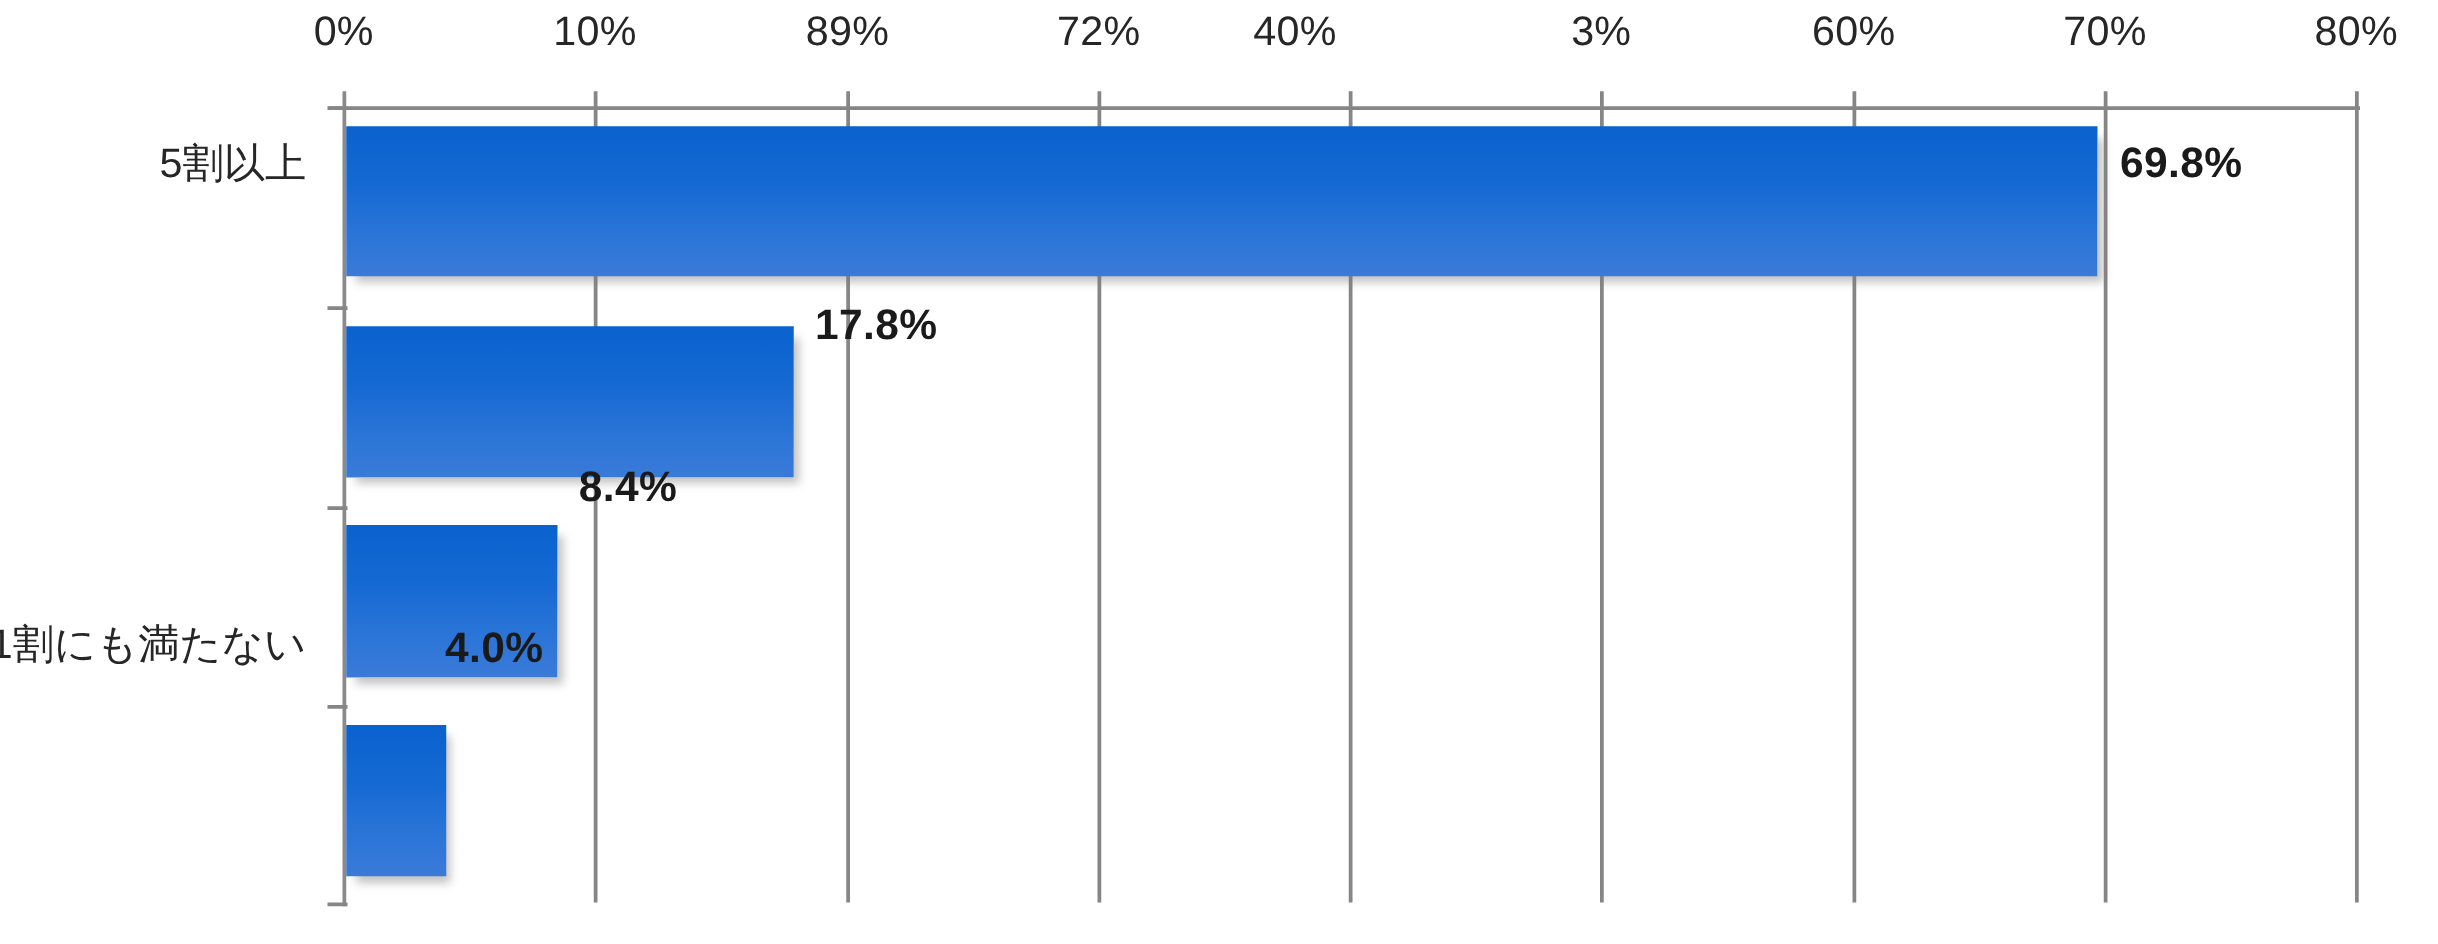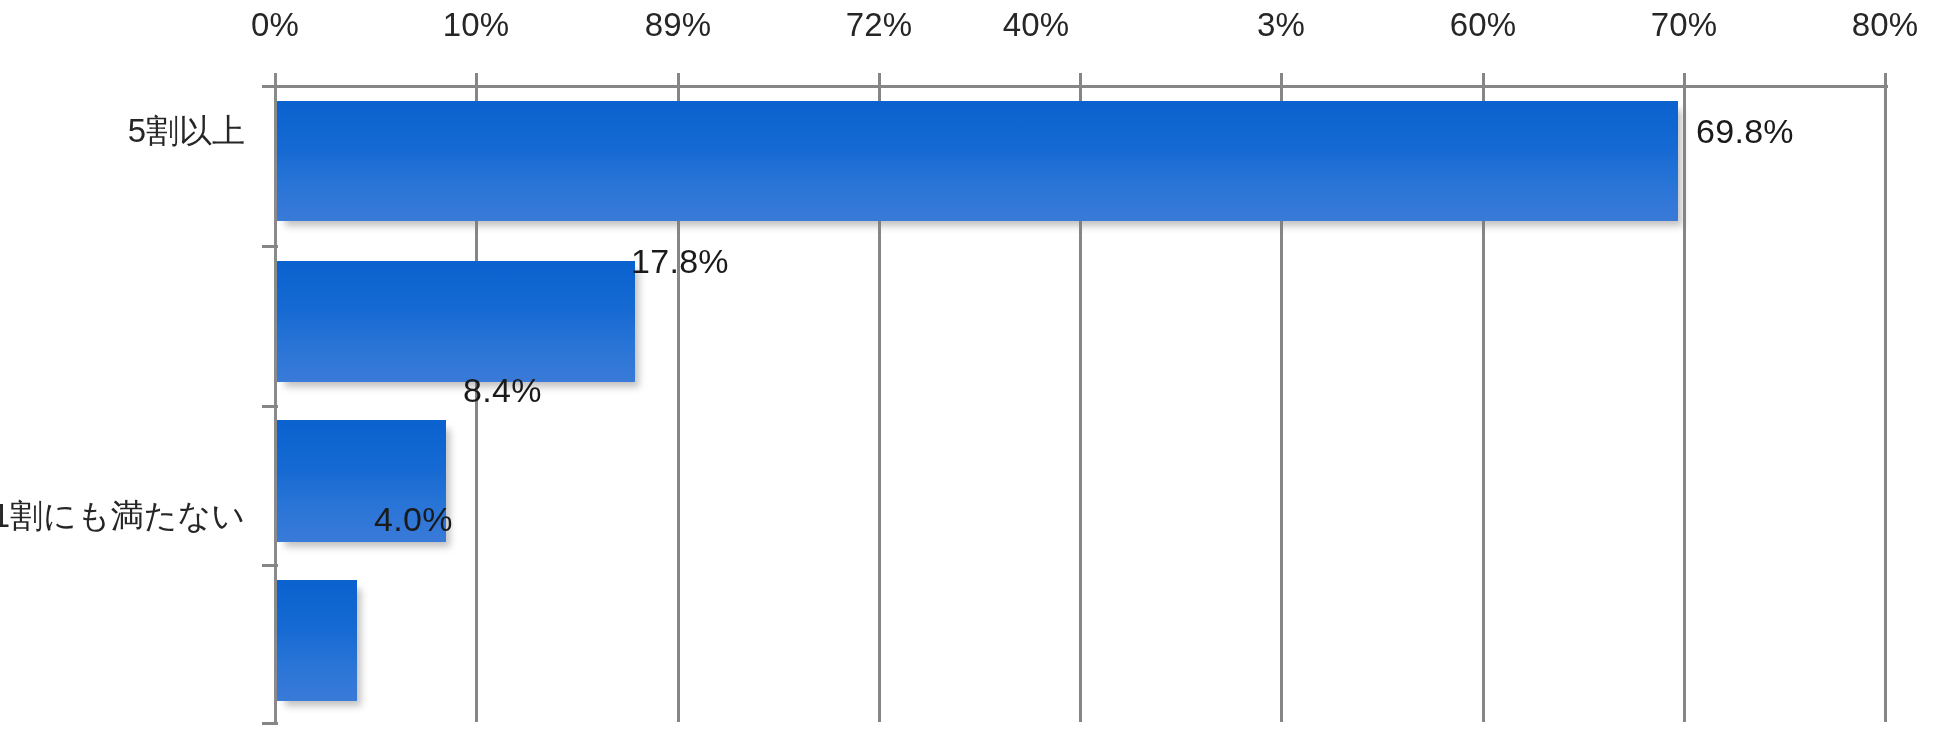--- a/index.html
+++ b/index.html
@@ -79,21 +79,21 @@
     left: 277px;
     background: linear-gradient(to bottom, #0a62cf 0%, #1569d2 38%, #2a75d7 72%, #3a7ad8 100%);
     box-shadow: 6px 7px 7px -2px rgba(120,120,120,0.45);
   }
 
   
   .val-label {
     position: absolute;
     transform: translateY(-50%);
     font-size: 34px;
-    font-weight: normal;
+    font-weight: bold;
     color: #1a1a1a;
     white-space: nowrap;
     letter-spacing: 0.3px;
   }
 </style>
 </head>
 <body>
 
 <div id="chart-root">
 
@@ -127,17 +127,17 @@
 
   <div class="bar" style="top:101px; width:1401px; height:120px;"></div>
   <div class="bar" style="top:261px; width:358px;  height:121px;"></div>
   <div class="bar" style="top:420px; width:169px;  height:122px;"></div>
   <div class="bar" style="top:580px; width:80px;   height:121px;"></div>
 
   <div class="cat-label" style="top:131px">5割以上</div>
   <div class="cat-label" style="top:516px">1割にも満たない</div>
 
   <div class="val-label" style="left:1696px; top:131px">69.8%</div>
-  <div class="val-label" style="left:631px;  top:261px">17.8%</div>
+  <div class="val-label" style="left:652px;  top:261px">17.8%</div>
   <div class="val-label" style="left:463px;  top:390px">8.4%</div>
-  <div class="val-label" style="left:374px;  top:519px">4.0%</div>
+  <div class="val-label" style="left:356px;  top:519px">4.0%</div>
 
 </div>
 
 </body></html>

